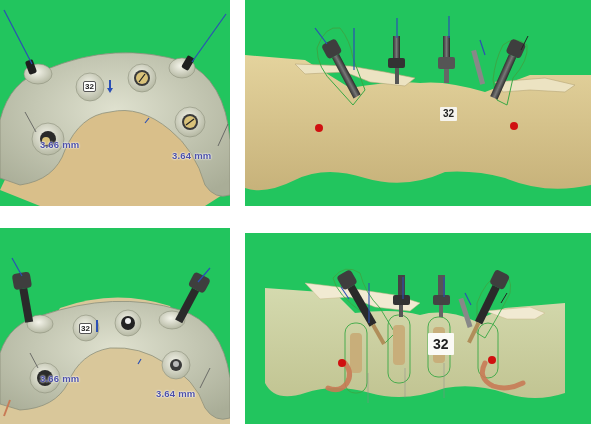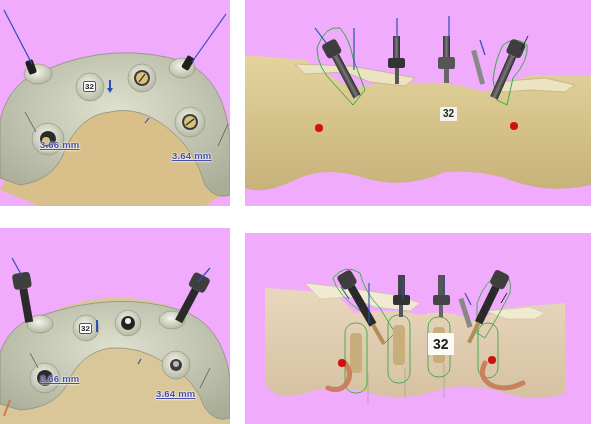--- a/index.html
+++ b/index.html
@@ -1,25 +1,25 @@
 <!DOCTYPE html>
 <html><head>
 <meta charset="utf-8">
 <style>
   html, body { margin: 0; padding: 0; background: #ffffff; }
   body { width: 600px; height: 424px; position: relative; overflow: hidden;
          font-family: "Liberation Sans", sans-serif; }
-  .panel { position: absolute; background: #f0abfc; overflow: hidden; }
+  .panel { position: absolute; background: #22c55e; overflow: hidden; }
   .panel svg { position: absolute; left: 0; top: 0; }
   #p-tl { left: 0; top: 0; width: 230px; height: 206px; }
   #p-tr { left: 245px; top: 0; width: 346px; height: 206px; }
   #p-bl { left: 0; top: 228px; width: 230px; height: 196px; }
   #p-br { left: 245px; top: 233px; width: 346px; height: 191px; }
   .measure { position: absolute; font-size: 9.5px; font-weight: bold; color: #4b4fa8;
-             text-shadow: 0 0 2px #fff, 0 0 2px #fff; white-space: nowrap; letter-spacing: 0.2px; text-decoration: underline; }
+             text-shadow: 0 0 2px #fff, 0 0 2px #fff; white-space: nowrap; letter-spacing: 0.2px; }
   .tooth-label { position: absolute; background: #f6f4ee; color: #222; font-weight: bold;
                  font-size: 10px; padding: 1px 3px; border-radius: 1px; line-height: 12px; }
   .tooth-label.big { font-size: 14px; padding: 3px 5px; line-height: 16px; background: #fbfaf6; }
   .sleeve-label { position: absolute; font-size: 8px; color: #222; font-weight: bold;
                   background: #fff; border: 1px solid #555; border-radius: 2px; padding: 0 1px; line-height: 9px; }
   .cursor { position: absolute; width: 0; height: 0; }
 </style>
 </head>
 <body>
 

